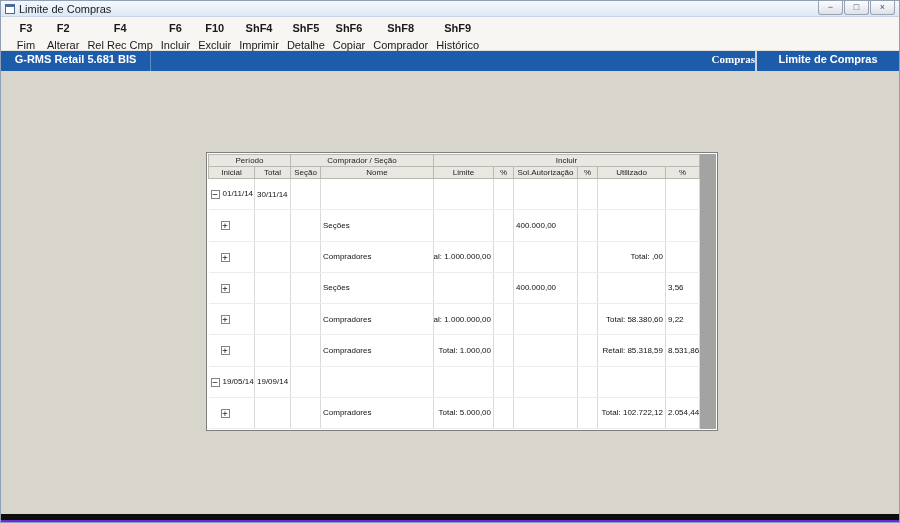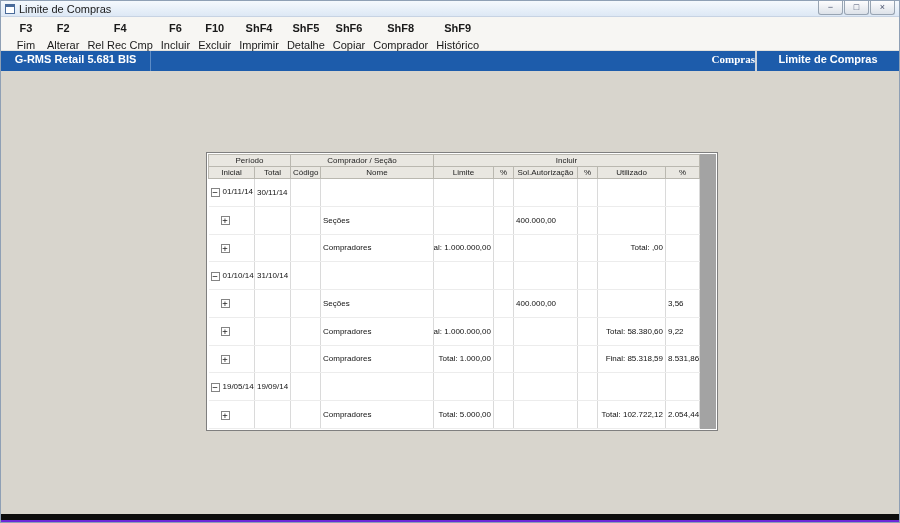--- a/index.html
+++ b/index.html
@@ -146,21 +146,21 @@
           </colgroup>
           <thead>
             <tr>
               <th colspan="2">Período</th>
               <th colspan="2">Comprador / Seção</th>
               <th colspan="6">Incluir</th>
             </tr>
             <tr>
               <th>Inicial</th>
               <th>Total</th>
-              <th>Código</th>
+              <th>Seção</th>
               <th>Nome</th>
               <th>Limite</th>
               <th>%</th>
               <th>Sol.Autorização</th>
               <th>%</th>
               <th>Utilizado</th>
               <th>%</th>
             </tr>
           </thead>
           <tbody>
@@ -193,32 +193,20 @@
               <td class="c-final"></td>
               <td class="c-codigo"></td>
               <td class="c-nome">Compradores</td>
               <td class="c-num clipL"><span class="ltr">Total: 1.000.000,00</span></td>
               <td class="c-pct"></td>
               <td class="c-num"></td>
               <td class="c-pct"></td>
               <td class="c-num clipL"><span class="ltr">Total: ,00</span></td>
               <td class="c-num"></td>
             </tr>
-            <tr class="row-group selected">
-              <td class="c-inicial"><span class="exp">−</span><span>01/10/14</span></td>
-              <td class="c-final">31/10/14</td>
-              <td class="c-codigo"></td>
-              <td class="c-nome"></td>
-              <td class="c-num clipL"></td>
-              <td class="c-pct"></td>
-              <td class="c-num"></td>
-              <td class="c-pct"></td>
-              <td class="c-num clipL"></td>
-              <td class="c-num"></td>
-            </tr>
             <tr class="row-child">
               <td class="c-inicial"><span class="exp indent">+</span></td>
               <td class="c-final"></td>
               <td class="c-codigo"></td>
               <td class="c-nome">Seções</td>
               <td class="c-num clipL"></td>
               <td class="c-pct"></td>
               <td class="c-num">400.000,00</td>
               <td class="c-pct"></td>
               <td class="c-num clipL"></td>
@@ -238,21 +226,21 @@
             </tr>
             <tr class="row-child">
               <td class="c-inicial"><span class="exp indent">+</span></td>
               <td class="c-final"></td>
               <td class="c-codigo"></td>
               <td class="c-nome">Compradores</td>
               <td class="c-num clipL"><span class="ltr">Total: 1.000,00</span></td>
               <td class="c-pct"></td>
               <td class="c-num"></td>
               <td class="c-pct"></td>
-              <td class="c-num clipL"><span class="ltr">Final: 85.318,59</span></td>
+              <td class="c-num clipL"><span class="ltr">Retail: 85.318,59</span></td>
               <td class="c-num">8.531,86</td>
             </tr>
             <tr class="row-group">
               <td class="c-inicial"><span class="exp">−</span><span>19/05/14</span></td>
               <td class="c-final">19/09/14</td>
               <td class="c-codigo"></td>
               <td class="c-nome"></td>
               <td class="c-num clipL"></td>
               <td class="c-pct"></td>
               <td class="c-num"></td>

